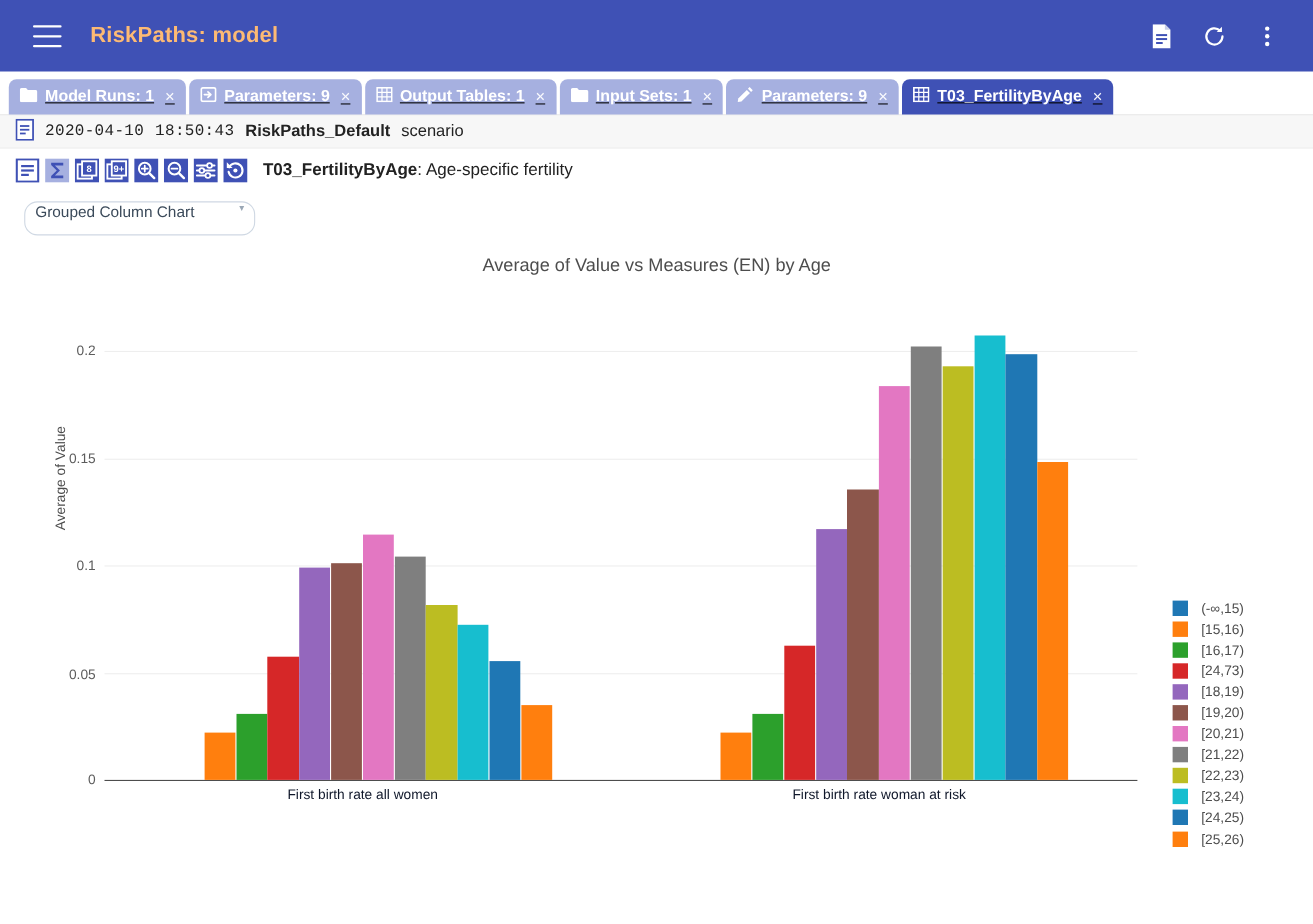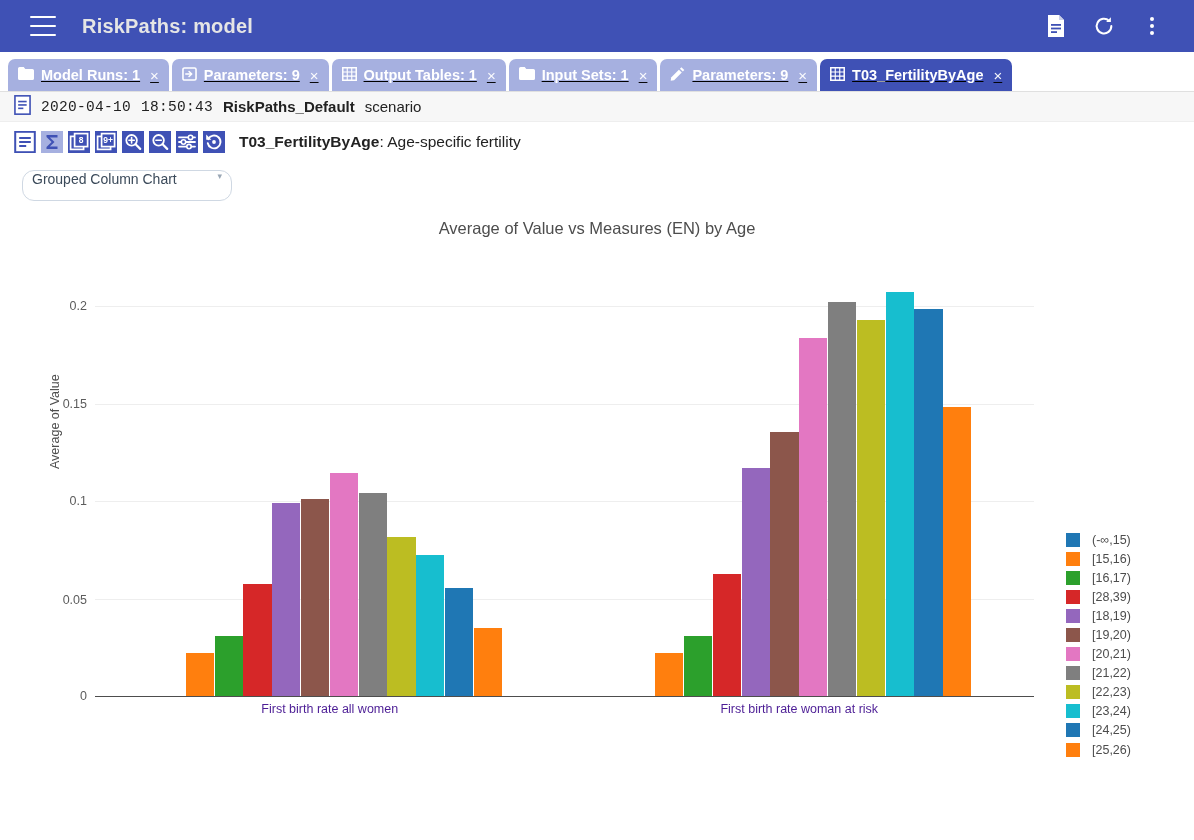--- a/index.html
+++ b/index.html
@@ -6,21 +6,21 @@
   html, body { margin:0; padding:0; }
   body {
     width:1194px; height:840px;
     font-family:"Liberation Sans", sans-serif;
     background:#ffffff; overflow:hidden;
     -webkit-font-smoothing:antialiased;
   }
 
   
   .appbar{
-    height:52px; background:#3f51b5; color:#e5e5e5;
+    height:65px; background:#3f51b5; color:#fdba74;
     display:flex; align-items:center; padding:0 20px;
     position:relative;
   }
   .hamburger{ width:26px; height:20px; display:flex; flex-direction:column;
     justify-content:space-between; cursor:pointer; margin-right:26px; margin-left:10px;}
   .hamburger i{ display:block; height:2px; background:#fff; border-radius:1px;}
   .app-title{ font-size:20px; font-weight:bold; letter-spacing:.2px; }
   .appbar-actions{ margin-left:auto; display:flex; align-items:center; gap:24px; padding-right:10px;}
   .appbar-actions .ic{ width:24px; height:24px; display:flex; align-items:center; justify-content:center; cursor:pointer;}
   .dots{ display:flex; flex-direction:column; gap:3px; align-items:center;}
@@ -80,21 +80,21 @@
     font-size:12.5px; color:#5c5c5c; white-space:nowrap;
   }
   .ylabel{
     position:absolute; left:48px; top:268px; transform:rotate(-90deg);
     transform-origin:left top; font-size:12.5px; color:#4d4d4d; white-space:nowrap;
   }
   .bars{ position:absolute; left:0; bottom:0; width:100%; height:100%; }
   .bar{ position:absolute; bottom:0; }
   .xlab{
     position:absolute; top:396px; transform:translateX(-50%);
-    font-size:12.5px; color:#4c1d95; white-space:nowrap;
+    font-size:12.5px; color:#0f172a; white-space:nowrap;
   }
   .legend{ position:absolute; left:1066px; top:329px; }
   .lrow{ display:flex; align-items:center; height:19.1px; }
   .lsw{ width:14px; height:14px; flex:none; }
   .ltxt{ margin-left:12px; font-size:12.5px; color:#4d4d4d; white-space:nowrap;}
 </style>
 </head>
 <body>
 
 <div class="appbar">
@@ -333,21 +333,21 @@
       <div class="lrow">
         <span class="lsw" style="background: rgb(255, 127, 14);"></span>
         <span class="ltxt">[15,16)</span>
       </div>
       <div class="lrow">
         <span class="lsw" style="background: rgb(44, 160, 44);"></span>
         <span class="ltxt">[16,17)</span>
       </div>
       <div class="lrow">
         <span class="lsw" style="background: rgb(214, 39, 40);"></span>
-        <span class="ltxt">[28,39)</span>
+        <span class="ltxt">[24,73)</span>
       </div>
       <div class="lrow">
         <span class="lsw" style="background: rgb(148, 103, 189);"></span>
         <span class="ltxt">[18,19)</span>
       </div>
       <div class="lrow">
         <span class="lsw" style="background: rgb(140, 86, 75);"></span>
         <span class="ltxt">[19,20)</span>
       </div>
       <div class="lrow">

